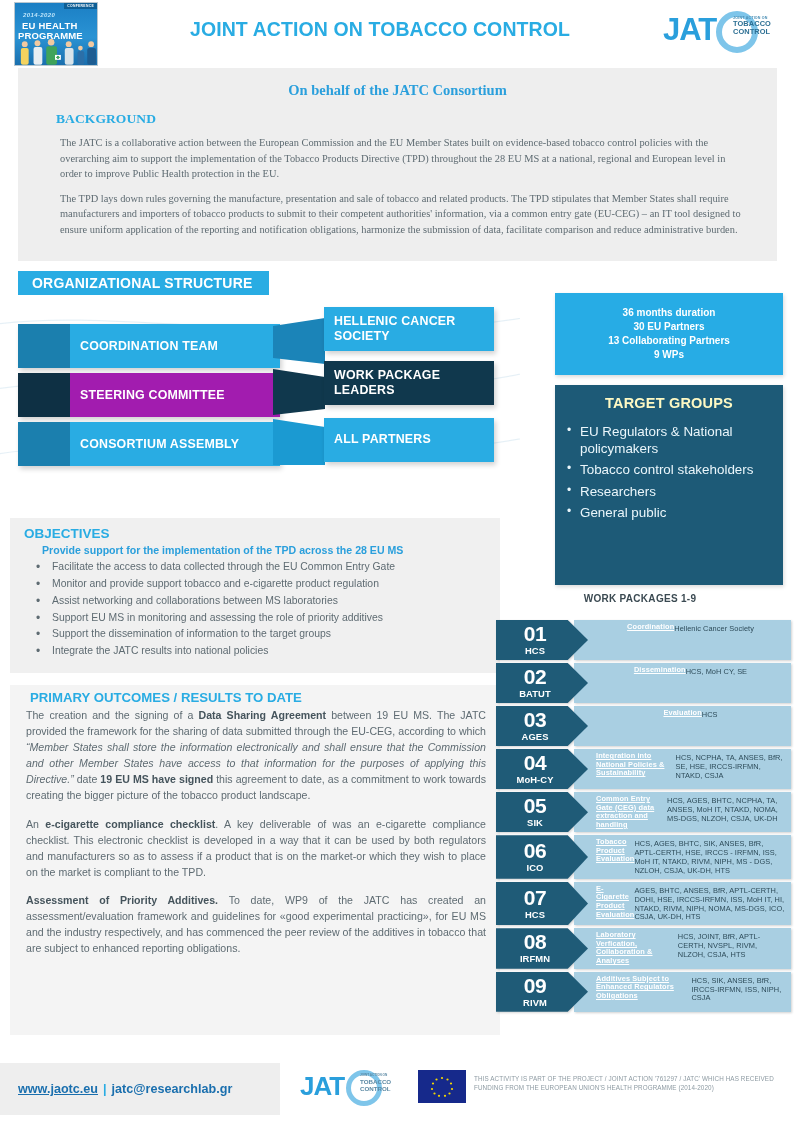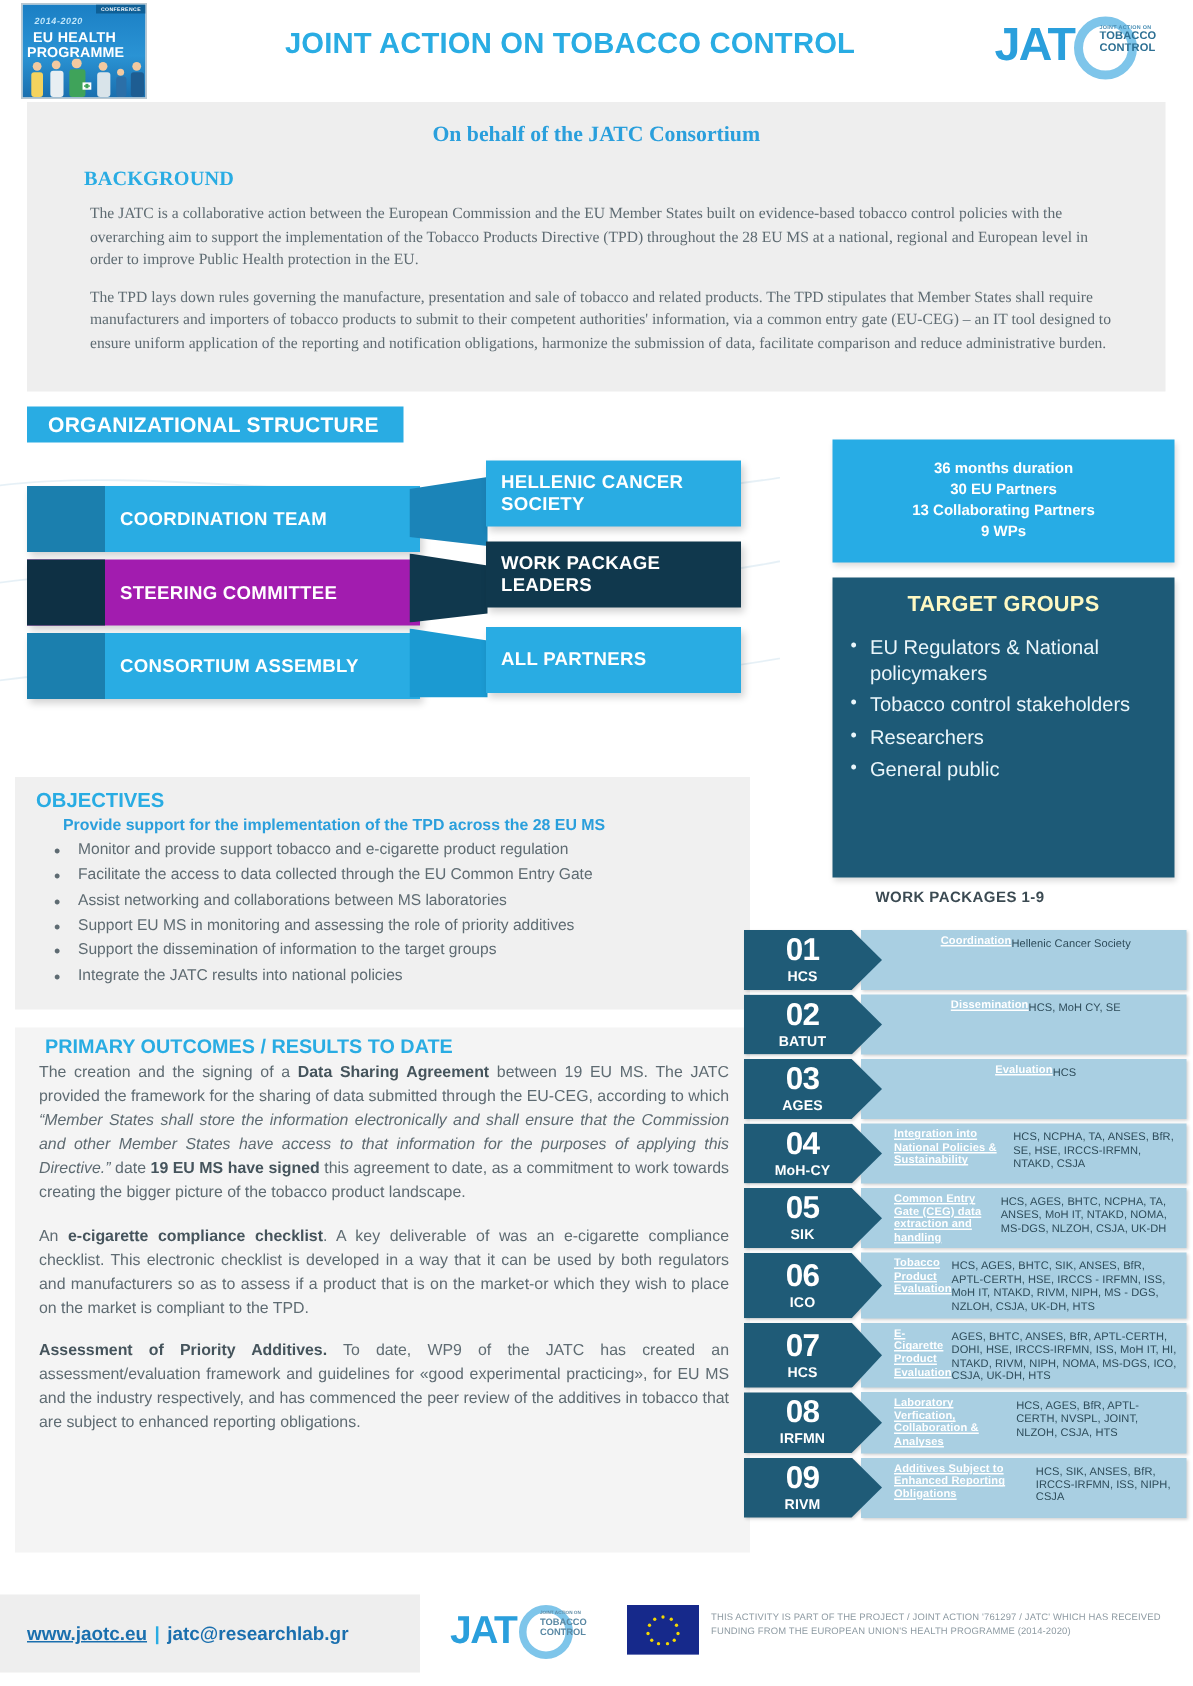--- a/index.html
+++ b/index.html
@@ -341,22 +341,22 @@
     <li>Tobacco control stakeholders</li>
     <li>Researchers</li>
     <li>General public</li>
   </ul>
 </div>
 
 <div class="obj-box">
   <div class="obj-title">OBJECTIVES</div>
   <div class="obj-sub">Provide support for the implementation of the TPD across the 28 EU MS</div>
   <ul>
+    <li>Facilitate the access to data collected through the  EU Common Entry Gate</li>
     <li>Monitor and provide support tobacco and e-cigarette product regulation</li>
-    <li>Facilitate the access to data collected through the  EU Common Entry Gate</li>
     <li>Assist networking and collaborations between MS laboratories</li>
     <li>Support EU MS in monitoring and assessing the role of priority additives</li>
     <li>Support the dissemination of information to the target groups</li>
     <li>Integrate the JATC results into national policies</li>
   </ul>
 </div>
 
 <div class="out-box">
   <div class="out-title">PRIMARY OUTCOMES / RESULTS TO DATE</div>
   <div id="outcome-paras">
@@ -438,30 +438,30 @@
         <div class="wp-partners">AGES, BHTC, ANSES, BfR, APTL-CERTH, DOHI, HSE, IRCCS-IRFMN, ISS, MoH IT, HI, NTAKD, RIVM, NIPH, NOMA, MS-DGS, ICO, CSJA, UK-DH, HTS</div>
       </div>
     </div>
     <div class="wp-row">
       <div class="wp-tag">
         <div class="num">08</div>
         <div class="abbr">IRFMN</div>
       </div>
       <div class="wp-body">
         <div class="wp-name">Laboratory Verfication,  Collaboration &amp; Analyses</div>
-        <div class="wp-partners">HCS, AGES, BfR, APTL-CERTH, NVSPL, JOINT, NLZOH, CSJA, HTS</div>
+        <div class="wp-partners">HCS, JOINT, BfR, APTL-CERTH, NVSPL, RIVM, NLZOH, CSJA, HTS</div>
       </div>
     </div>
     <div class="wp-row">
       <div class="wp-tag">
         <div class="num">09</div>
         <div class="abbr">RIVM</div>
       </div>
       <div class="wp-body">
-        <div class="wp-name">Additives Subject to Enhanced Reporting Obligations</div>
+        <div class="wp-name">Additives Subject to Enhanced Regulators Obligations</div>
         <div class="wp-partners">HCS, SIK, ANSES, BfR, IRCCS-IRFMN, ISS, NIPH, CSJA</div>
       </div>
     </div>
   </div>
 
 <div class="footer">
   <div class="footer-left">
     <span class="url">www.jaotc.eu</span>
     <span class="sep">|</span>
     <span class="mail">jatc@researchlab.gr</span>

